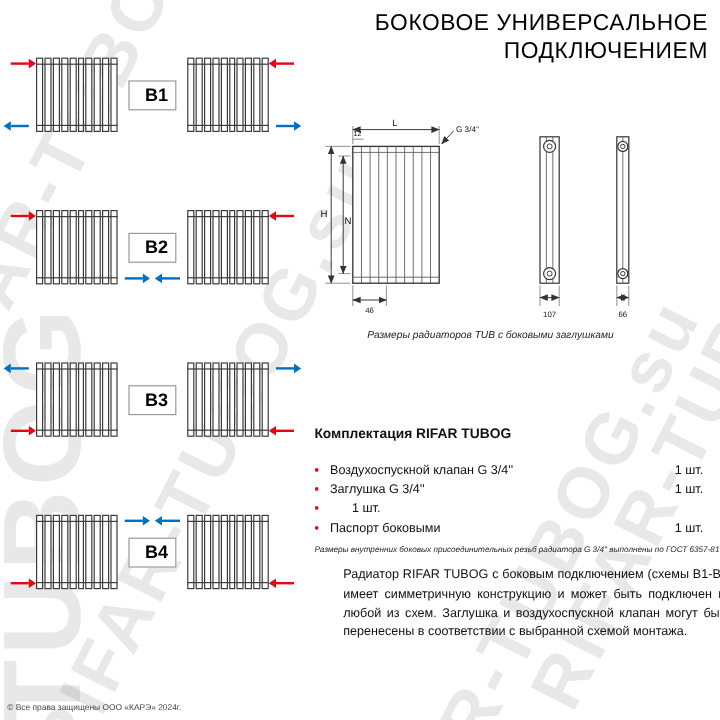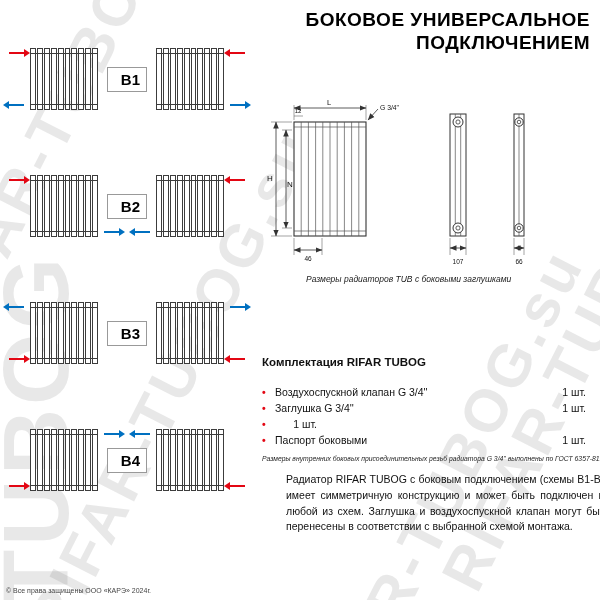--- a/index.html
+++ b/index.html
@@ -7,21 +7,21 @@
         font-family:"Liberation Sans",sans-serif;color:#111;}
   
   .wm{position:absolute;font-weight:bold;white-space:nowrap;color:rgba(110,110,110,0.16);
       letter-spacing:4px;transform-origin:0 0;pointer-events:none;}
   .wm-left{font-size:92px;left:-16px;top:606px;transform:rotate(-90deg);}
   .wm-main{font-size:60px;left:14px;top:616px;transform:rotate(-63deg);}
   .wm-ul{font-size:60px;left:-90px;top:330px;transform:rotate(-63deg);}
   .wm-right{font-size:60px;left:428px;top:570px;transform:rotate(-63deg);}
   .wm-br{font-size:60px;left:282px;top:736px;transform:rotate(-63deg);}
   
-  .title{position:absolute;top:8px;right:10px;text-align:right;font-weight:bold;
+  .title{position:absolute;top:8px;right:10px;text-align:right;font-weight:normal;
          font-size:19px;line-height:1.22;letter-spacing:0.5px;color:#000;}
   
   .schemes{position:absolute;left:8px;top:48px;width:246px;}
   .scheme-row{display:flex;align-items:center;margin:0 0 65px 22px;}
   .radiator{position:relative;width:68px;height:62px;display:flex;gap:1px;}
   .tube{flex:1;background:#fff;border:1px solid #3c3c3c;}
   .radiator::before,.radiator::after{content:"";position:absolute;left:0;right:0;height:1px;background:#3c3c3c;}
   .radiator::before{top:5px}.radiator::after{bottom:5px}
   .arrow{position:absolute;width:15px;height:2px;background:currentColor;}
   .arrow::after{content:"";position:absolute;top:-3px;width:0;height:0;

